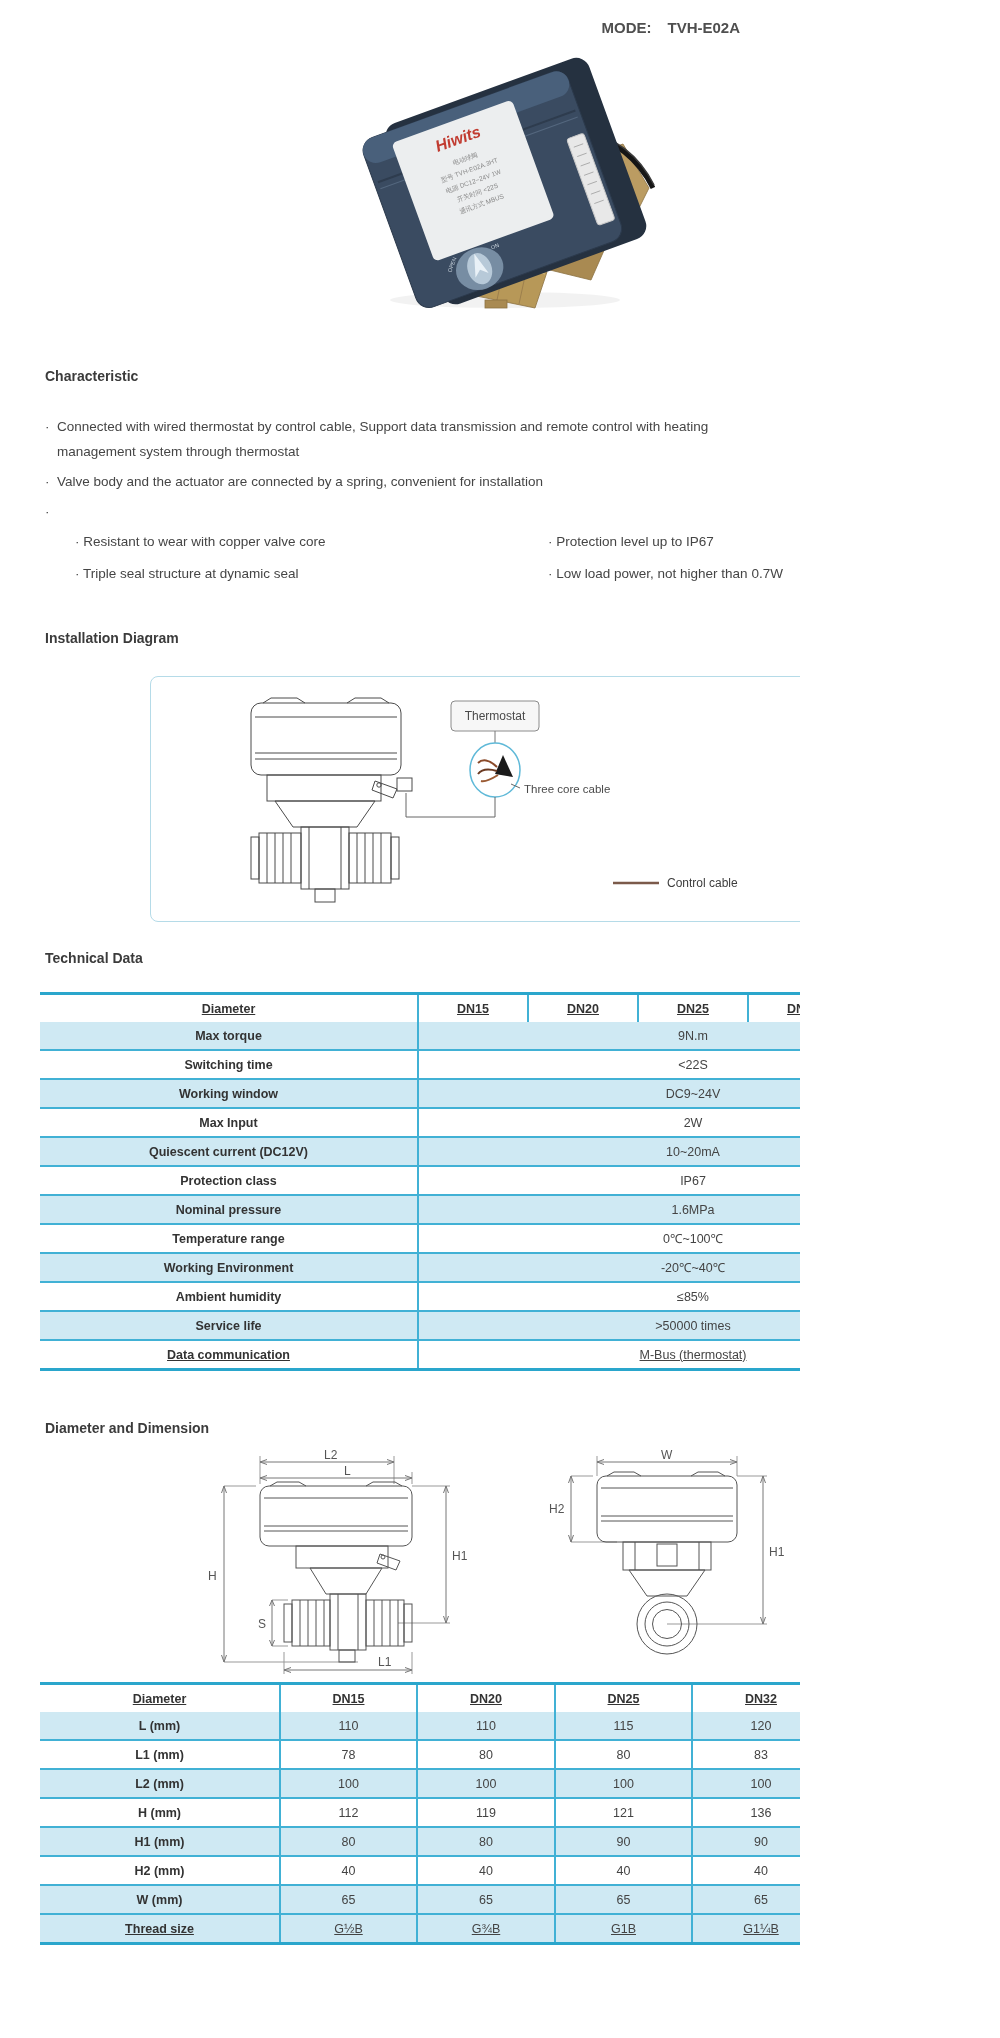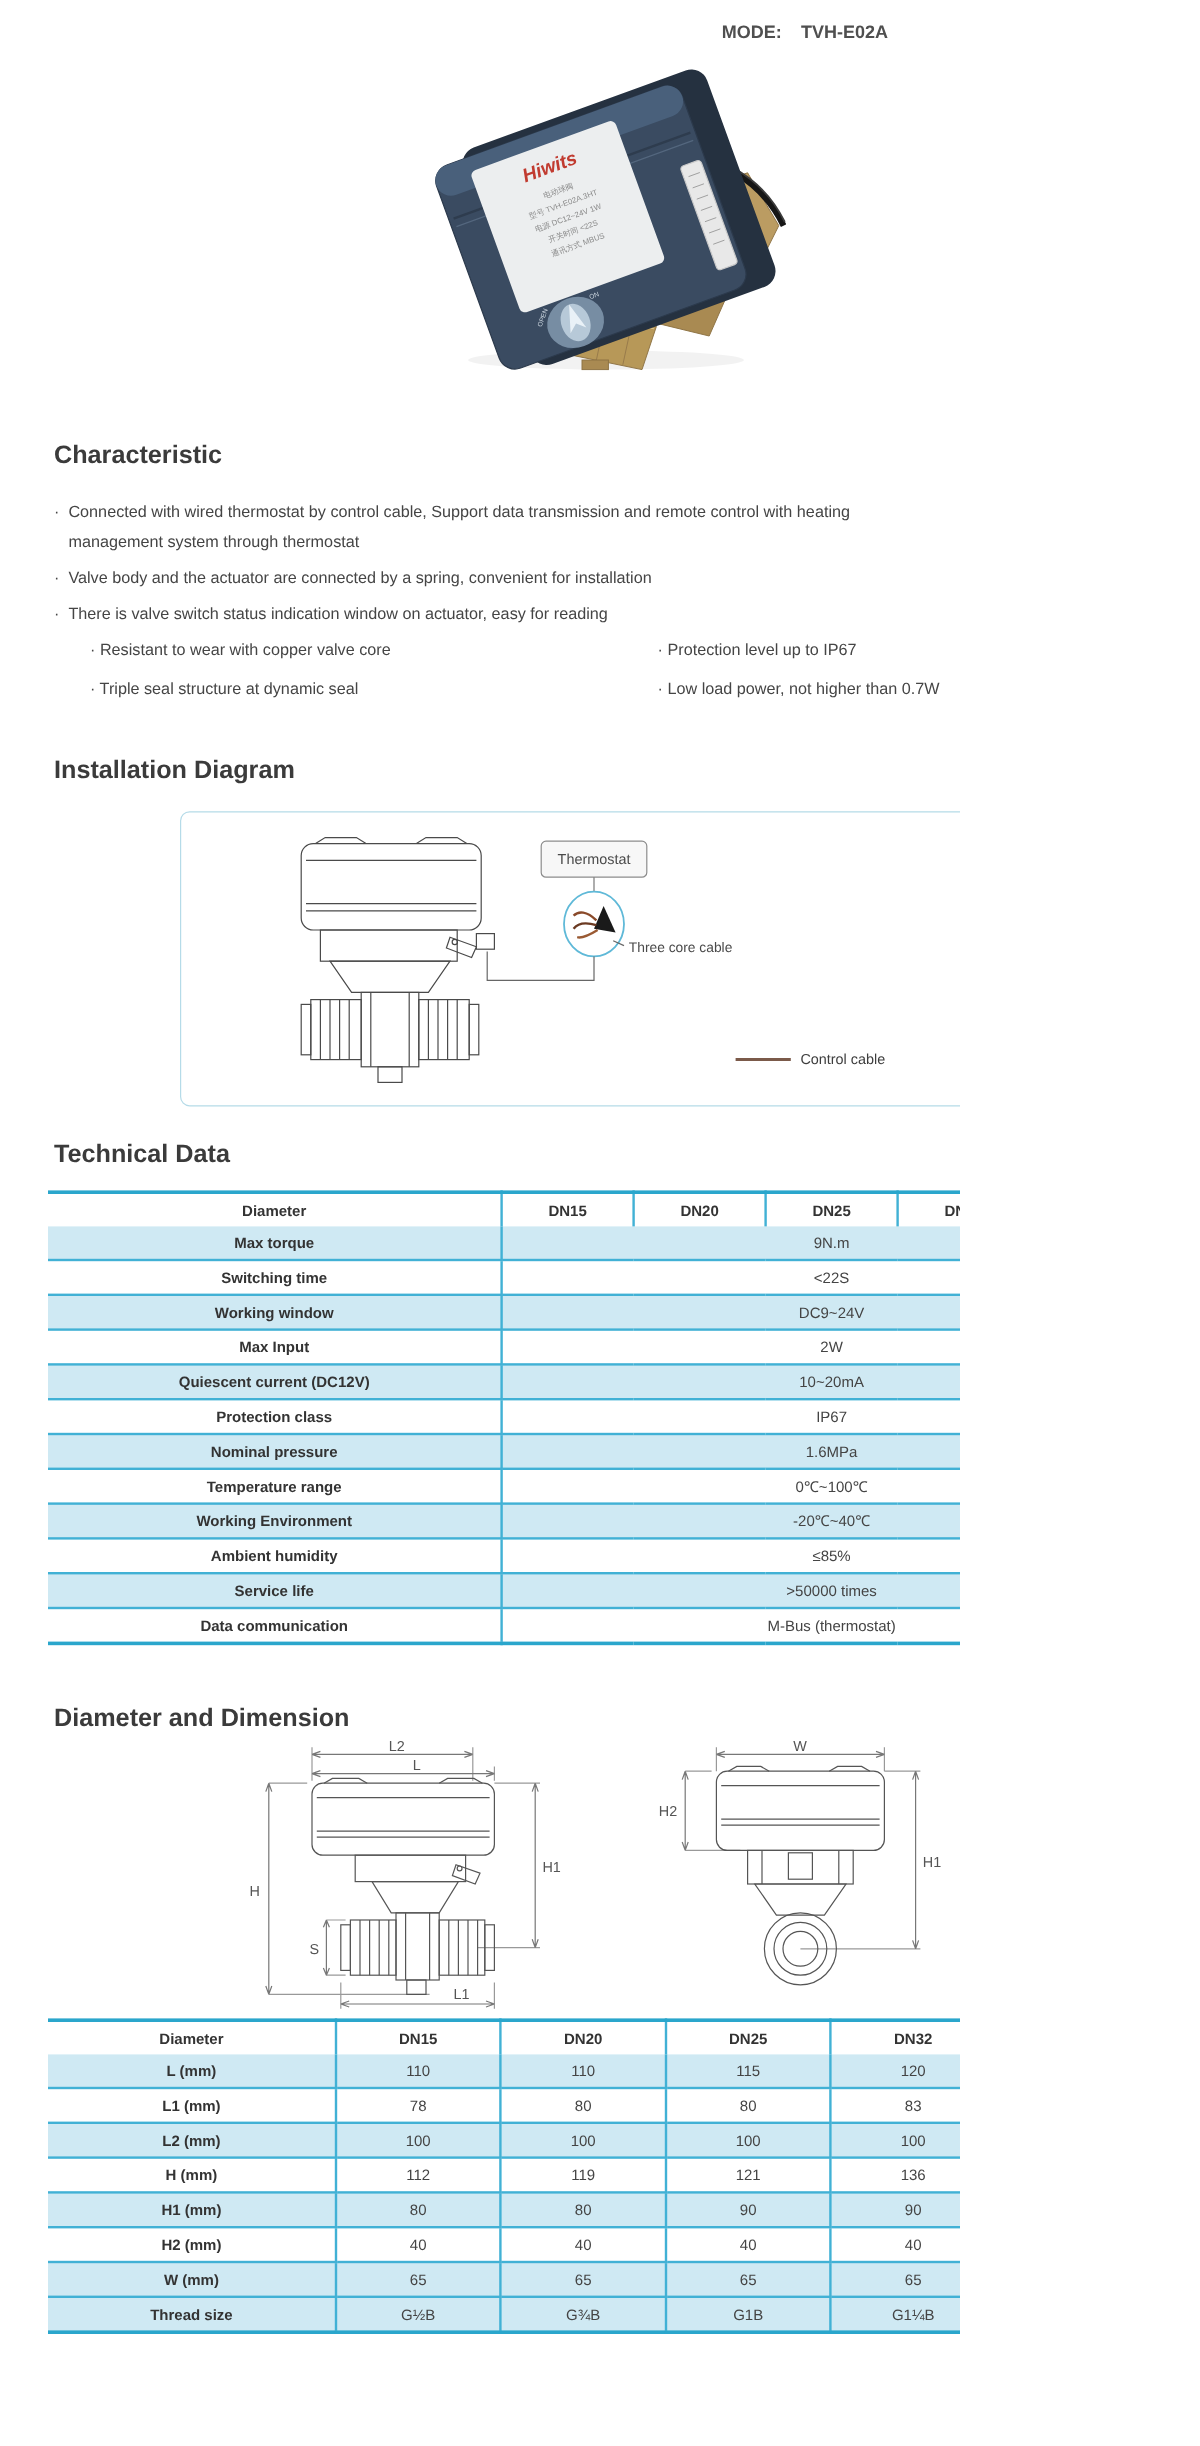--- a/index.html
+++ b/index.html
@@ -1,39 +1,39 @@
 <!DOCTYPE html>
 <html><head>
 <meta charset="utf-8">
 <style>
   html,body{margin:0;padding:0;background:#fff;}
   .page{position:relative;width:800px;height:2038px;background:#fff;overflow:hidden;
         font-family:"Liberation Sans",sans-serif;color:#454545;}
   .model-line{position:absolute;top:19px;left:0;right:60px;text-align:right;
         font-size:15px;font-weight:bold;color:#4f4f4f;}
   .model-line .model-value{margin-left:16px;}
-  .h{position:absolute;left:45px;font-size:21px;font-weight:bold;color:#3b3b3b;}
+  .h{position:absolute;left:45px;font-size:14px;font-weight:bold;color:#3b3b3b;}
   #char-title{top:368px;} #install-title{top:630px;} #tech-title{top:950px;} #dim-title{top:1420px;}
 
   .bullets{position:absolute;left:45px;top:414px;width:920px;font-size:13.5px;color:#454545;}
   .bullet-line{display:flex;line-height:25px;margin:0 0 5px 0;}
   .bullet-line .dot{width:12px;}
   .bullet-line.cont{margin-top:-5px;padding-left:12px;}
   .bullet-cols{display:flex;line-height:25px;margin:4px 0 7px 0;}
   .bullet-cols .colL{width:473px;margin-left:30px;}
 
   .diagram-box{position:absolute;left:150px;top:676px;width:697px;height:246px;
         border:1px solid #b5dbe8;border-radius:8px;box-sizing:border-box;}
 
   :root{--bd:#41b1d5;--bd2:#2aa6cc;--blue:#cfe9f3;}
   table.spec{position:absolute;border-collapse:collapse;table-layout:fixed;
         font-size:12.5px;color:#444;border-top:3px solid var(--bd2);border-bottom:3px solid var(--bd2);}
   table.spec td{height:27px;text-align:center;vertical-align:middle;padding:0 4px;
         border-bottom:2px solid var(--bd);}
-  table.spec tr:last-child td{border-bottom:none;}
+  table.spec tr:last-child td{border-bottom:none;text-decoration:underline;}
   table.spec tr.blue{background:var(--blue);}
   table.spec .lbl{font-weight:bold;color:#333;}
   table.spec thead td{font-weight:bold;color:#333;}
   #tech-table{left:40px;top:992px;width:927px;}
   #tech-table thead td{border-right:2px solid var(--bd);}
   #tech-table thead td:last-child{border-right:none;}
   #tech-table tbody td.lbl{border-right:2px solid var(--bd);}
   #dim-table{left:40px;top:1682px;width:927px;}
   #dim-table td{border-right:2px solid var(--bd);}
   #dim-table td:last-child{border-right:none;}
@@ -98,21 +98,20 @@
       </div>
       <div class="bullet-line cont">
         <span class="btext">management system through thermostat</span>
       </div>
       <div class="bullet-line">
         <span class="dot">·</span>
         <span class="btext">Valve body and the actuator are connected by a spring, convenient for installation</span>
       </div>
       <div class="bullet-line">
         <span class="dot">·</span>
-        <span class="btext">There is valve switch status indication window on actuator, easy for reading</span>
       </div>
       <div class="bullet-cols">
         <span class="colL">· Resistant to wear with copper valve core</span>
         <span class="colR">· Protection level up to IP67</span>
       </div>
       <div class="bullet-cols">
         <span class="colL">· Triple seal structure at dynamic seal</span>
         <span class="colR">· Low load power, not higher than 0.7W</span>
       </div>
     </div>

